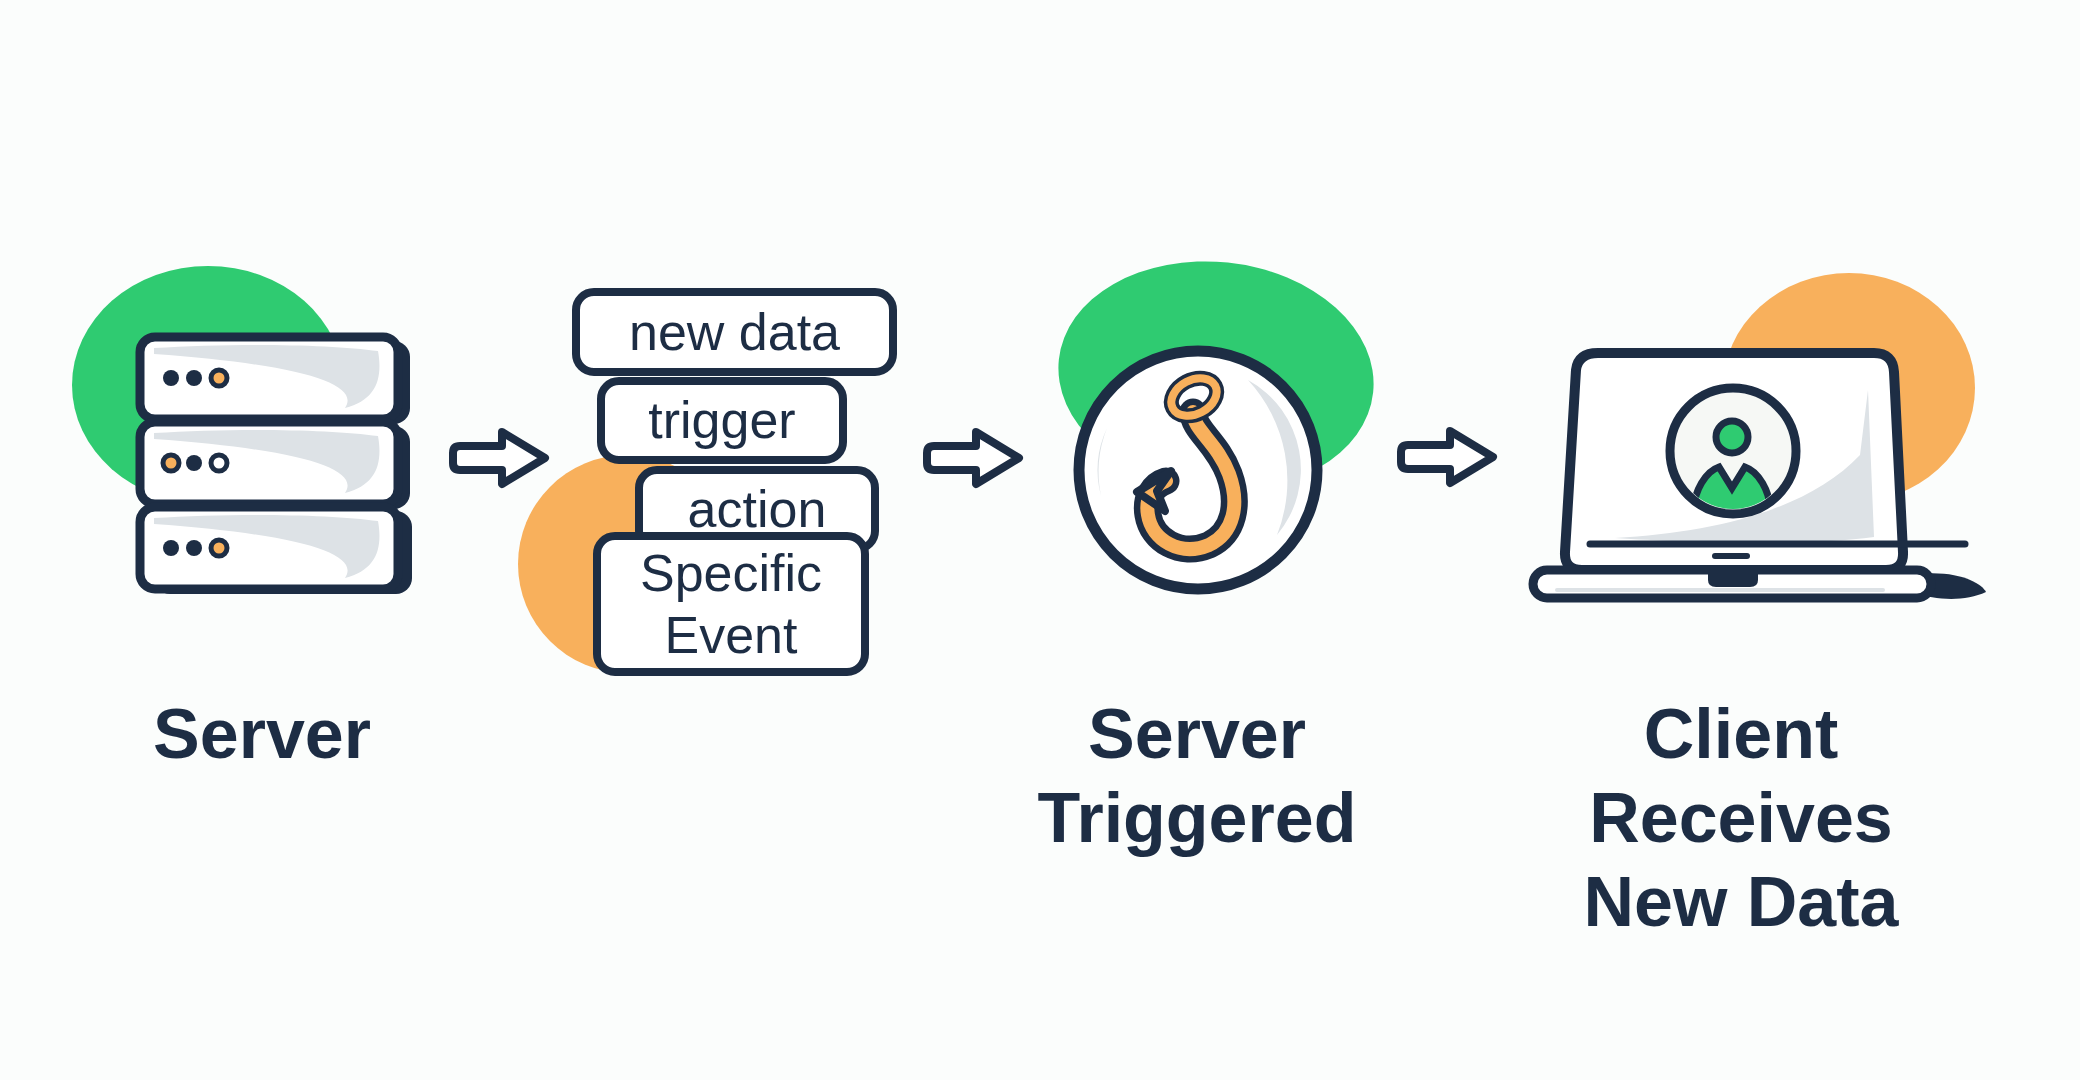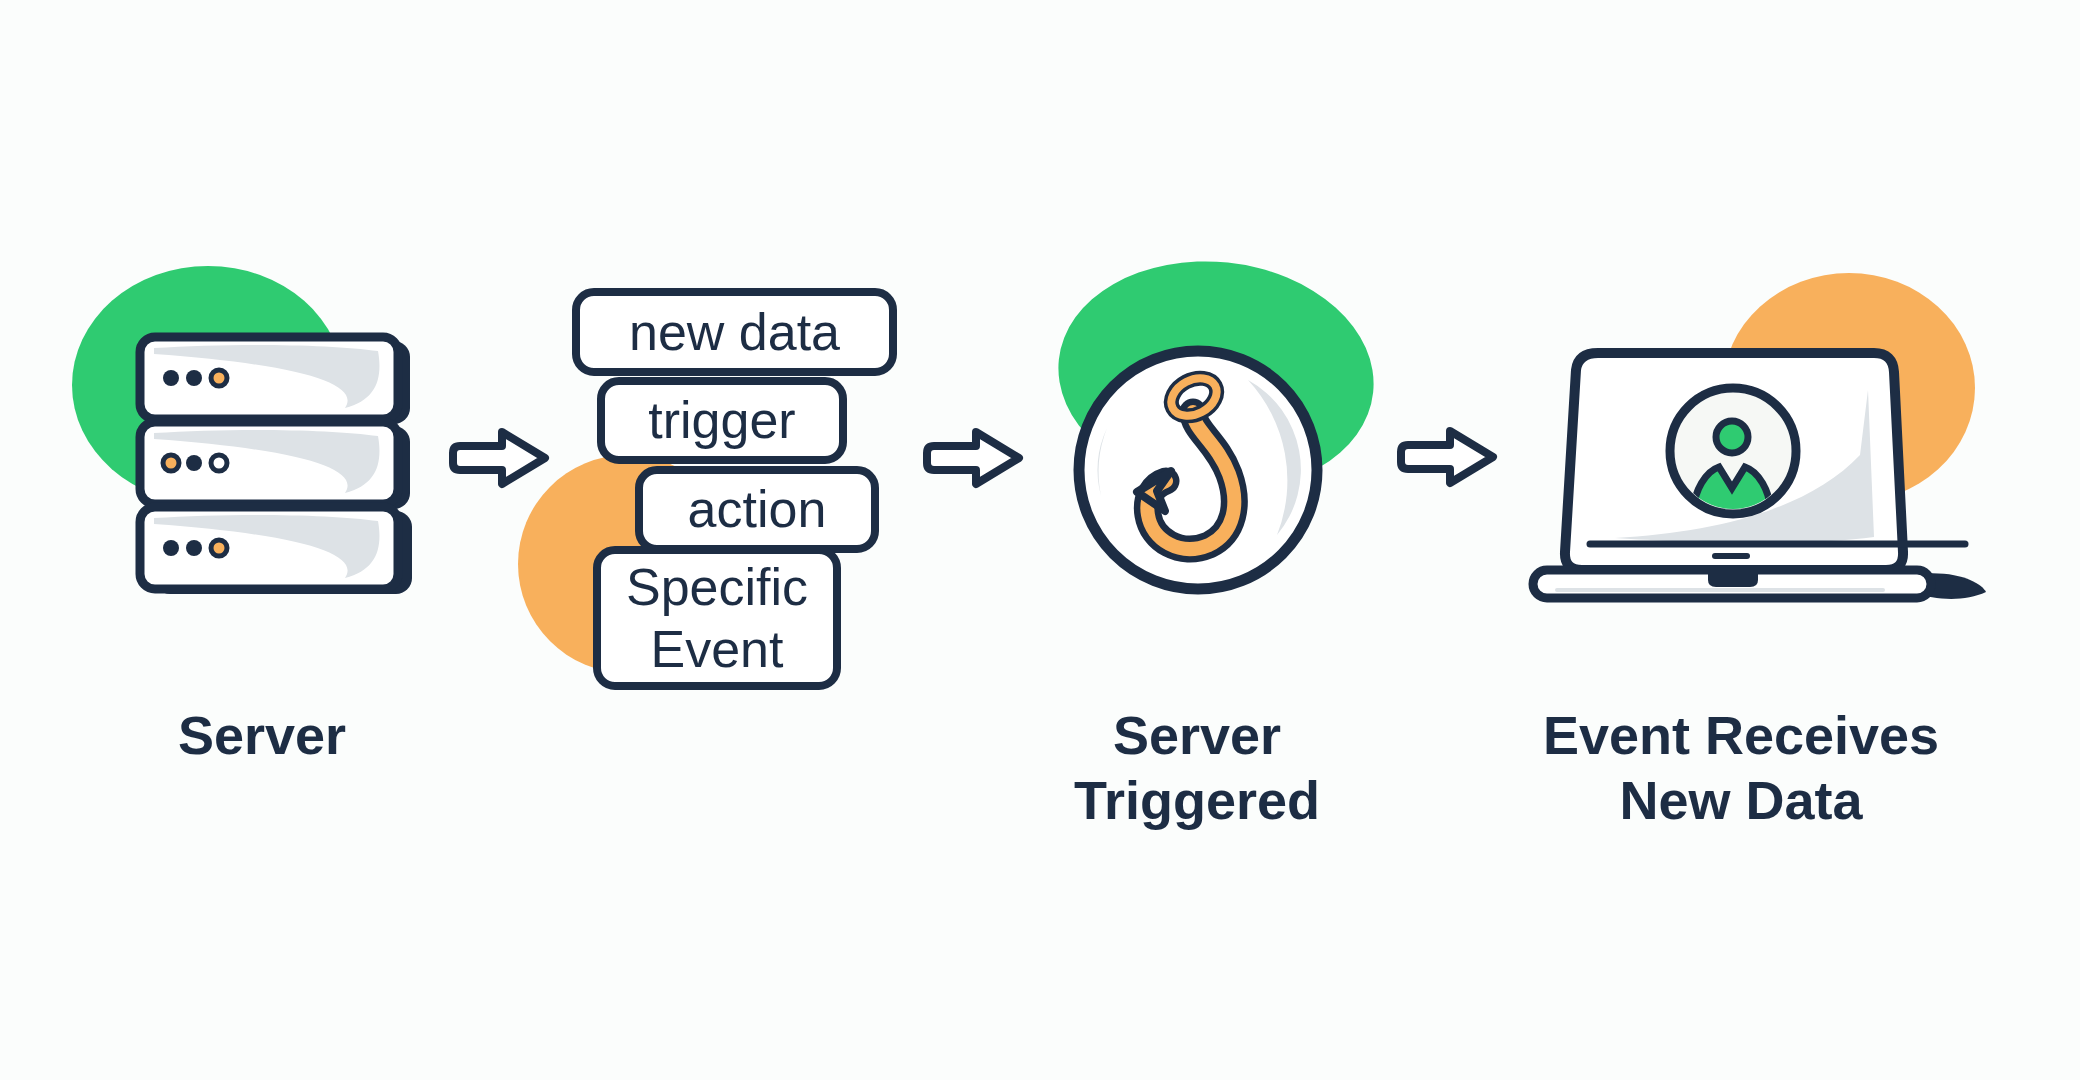--- a/index.html
+++ b/index.html
@@ -18,21 +18,21 @@
   .arrow-svg{fill:var(--white);stroke:var(--navy);stroke-width:8;stroke-linejoin:round;}
   .pill{
     position:absolute;box-sizing:border-box;
     background:var(--white);border:8px solid var(--navy);border-radius:22px;
     display:flex;align-items:center;justify-content:center;text-align:center;
     font-size:52px;font-weight:500;line-height:1.2;color:var(--navy);
     padding:0 10px;
   }
   .caption{
     position:absolute;text-align:center;white-space:pre-line;
-    font-size:54px;font-weight:600;line-height:1.2;color:var(--navy);margin-top:11px;
+    font-size:70px;font-weight:600;line-height:1.2;color:var(--navy);
   }
   .blob-circle{position:absolute;border-radius:50%;background:var(--orange);}
 </style>
 </head>
 <body>
 
 <div class="canvas">
 
   <svg width="0" height="0" style="position:absolute" aria-hidden="true">
     <defs>
@@ -82,21 +82,21 @@
   <div class="blob-circle" style="left:518px;top:455px;width:218px;height:218px"></div>
   <div class="pill" style="left:572px;top:288px;width:325px;height:88px">
     <span>new data</span>
   </div>
   <div class="pill" style="left:635px;top:466px;width:244px;height:87px">
     <span>action</span>
   </div>
   <div class="pill" style="left:597px;top:377px;width:250px;height:87px">
     <span>trigger</span>
   </div>
-  <div class="pill" style="left:593px;top:546px;width:248px;height:144px">
+  <div class="pill" style="left:593px;top:532px;width:276px;height:144px">
     <span>Specific Event</span>
   </div>
 
   <svg class="abs arrow-svg" style="left:922px;top:420px" width="104" height="76" viewBox="0 0 104 76">
       <use href="#arrow"></use>
     </svg>
 
   <svg class="abs" style="left:1040px;top:230px" width="380" height="400" viewBox="0 0 380 400">
     <ellipse class="fG" cx="176" cy="146" rx="158" ry="114" transform="rotate(6 176 146)"></ellipse>
     <circle class="fW sN" stroke-width="11" cx="158" cy="240" r="119"></circle>
@@ -136,16 +136,16 @@
     <path class="fG sN" stroke-width="7" clip-path="url(#avclip)" d="M 183 277 C 183 249 197 231 209 227 L 222 248 L 235 227 C 247 231 261 249 261 277 L 261 290 H 183 Z"></path>
 
     <path class="nf sN" stroke-width="7" stroke-linecap="round" d="M 80 304 H 455"></path>
     <rect class="fN" x="202" y="313" width="38" height="6" rx="3"></rect>
 
     <path class="fN" d="M 408 334 C 450 330 472 344 476 352 C 455 362 425 360 405 353 Z"></path>
     <rect class="fW sN" stroke-width="9" x="23" y="330" width="398" height="28" rx="14"></rect>
     <path class="fN" d="M 198 334 H 248 V 340 Q 248 347 240 347 H 206 Q 198 347 198 340 Z"></path>
     <rect class="fGr" x="45" y="348" width="330" height="4" rx="2"></rect>
   </svg>
-  <div class="caption" style="left:1491px;top:692px;width:500px">Event Receives
+  <div class="caption" style="left:1491px;top:692px;width:500px">Client Receives
 New Data</div>
 
 </div>
 
 </body></html>

